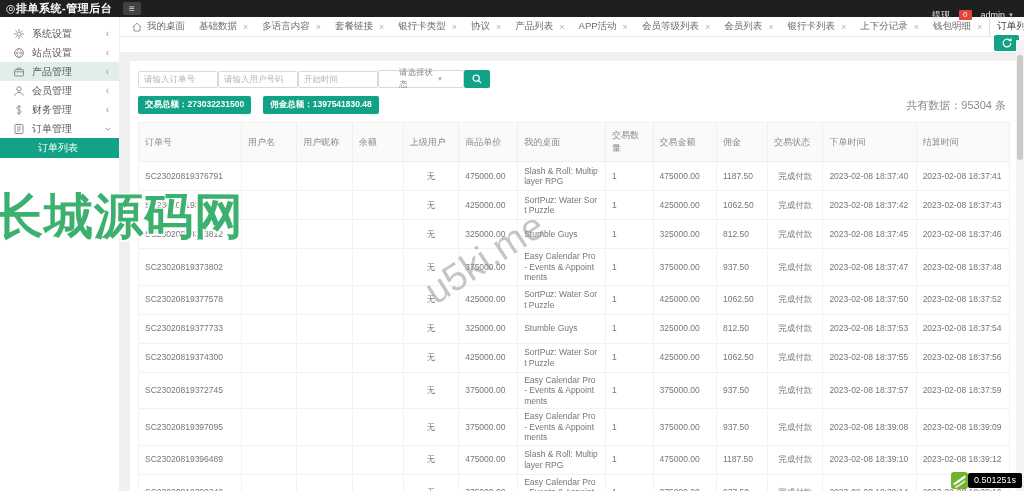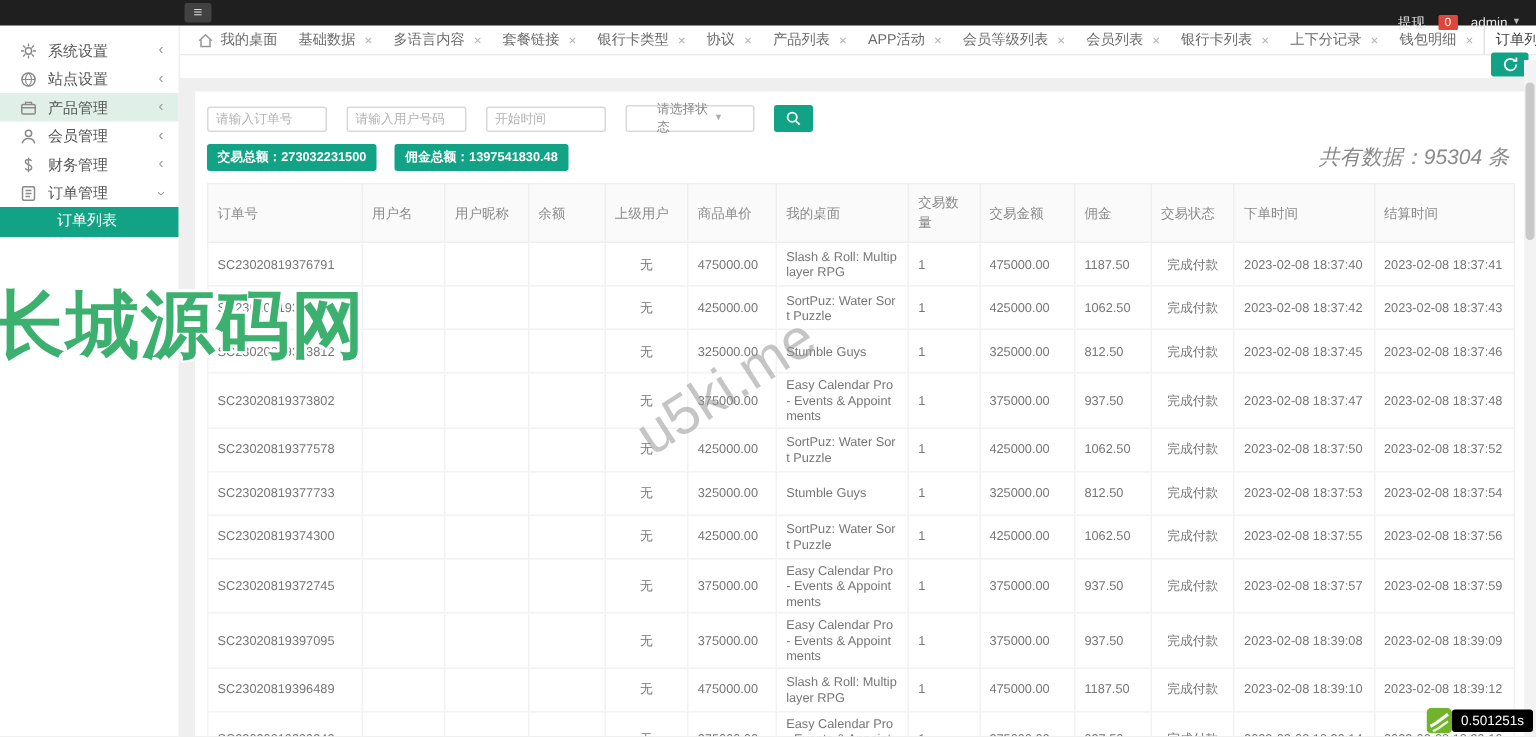--- a/index.html
+++ b/index.html
@@ -1,21 +1,21 @@
 <!DOCTYPE html>
 <html><head>
 <meta charset="utf-8">
 <style>
   * { margin:0; padding:0; box-sizing:border-box; }
   body { font-family:"Liberation Sans","DejaVu Sans",sans-serif; background:#dddddd; }
   .screen { position:relative; width:1024px; height:491px; overflow:hidden; background:#efefef; }
 
   
   .topbar { position:absolute; left:0; top:0; right:0; height:17px; background:#1f1f1f; color:#fff; z-index:6; }
-  .brand { position:absolute; left:6px; top:17px; line-height:17px; font-size:11px; font-weight:bold; letter-spacing:.5px; }
+  .brand { position:absolute; left:6px; top:0; line-height:17px; font-size:11px; font-weight:bold; letter-spacing:.5px; }
   .burger { position:absolute; left:123px; top:2px; width:18px; height:13px; background:#424242; color:#ddd;
             border:none; border-radius:2px; font-size:10px; line-height:12px; text-align:center; cursor:pointer; }
   .topright { position:absolute; right:10px; top:0; height:30px; display:flex; align-items:center; gap:9px; font-size:9px; }
   .withdraw { color:#e8e8e8; cursor:pointer; }
   .wbadge { background:#e0473a; color:#fff; font-size:8px; line-height:10px; padding:0 4px; border-radius:1px; }
   .usermenu { display:flex; align-items:center; gap:3px; cursor:pointer; color:#e8e8e8; }
   .usermenu .caret { font-size:6px; color:#bbb; }
 
   
   .sidebar { position:absolute; left:0; top:17px; width:120px; bottom:0; background:#fff; z-index:2; border-right:1px solid #f0f0f0; padding-top:7px; }
@@ -35,32 +35,32 @@
   .tab { display:flex; align-items:center; gap:4px; padding:0 7px; font-size:9.5px; color:#6b6b6b; white-space:nowrap; cursor:pointer; }
   .tab.active { border-left:1px solid #e2e2e2; border-right:1px solid #e2e2e2; color:#404040; background:#fff; }
   .tab .tx { color:#b5b5b5; font-size:9px; margin-left:2px; cursor:pointer; }
   .toolbar { height:15px; background:#fff; position:relative; z-index:3; }
   .refresh { position:absolute; right:5px; top:-2px; width:25px; height:16px; background:#12a285; border:none; border-radius:2px;
              display:flex; align-items:center; justify-content:center; cursor:pointer; }
   .content { flex:1; background:#efefef; padding:9px 6px 0 10px; overflow:hidden; }
   .panel { background:#fff; height:100%; padding:9px 8px 0 8px; }
 
   
-  .filters { display:flex; align-items:center; gap:13px; }
+  .filters { display:flex; align-items:center; }
   .finput { width:80px; height:17px; border:1px solid #d9d9d9; border-radius:2px; font-size:8.5px; padding:0 5px; color:#555; outline:none; }
   .finput::placeholder { color:#b3b3b3; }
   .fselect { width:86px; height:18px; border:1px solid #d9d9d9; border-radius:2px; display:flex; align-items:center;
              justify-content:space-between; padding:0 20px; font-size:8.5px; color:#8a8a8a; cursor:pointer; background:#fff; }
   .fselect .caret { font-size:6px; color:#aaa; }
   .searchbtn { width:26px; height:18px; background:#12a285; border:none; border-radius:2px; display:flex; align-items:center; justify-content:center; cursor:pointer; }
 
   
   .stats { display:flex; align-items:center; gap:12px; margin-top:8px; }
   .statbadge { background:#12a285; color:#fff; font-size:8.5px; font-weight:bold; padding:3px 7px; border-radius:2px; }
-  .count { margin-left:auto; font-size:14px; color:#8a8a8a; padding-right:4px;font-style:italic; }
+  .count { margin-left:auto; font-size:11px; color:#8a8a8a; padding-right:4px; }
 
   
   table { width:100%; border-collapse:collapse; table-layout:fixed; margin-top:8px; }
   thead th { background:#fafafa; color:#8b8b8b; font-weight:normal; font-size:9px; text-align:left;
              padding:6px; border:1px solid #efefef; }
   tbody td { font-size:8.5px; color:#767676; padding:2px 6px; border:1px solid #f2f2f2; line-height:10.5px; }
   tbody tr { height:29px; }
   td.c6 { word-break:break-all; }
   td.c4, td.c10 { text-align:center; }
 

